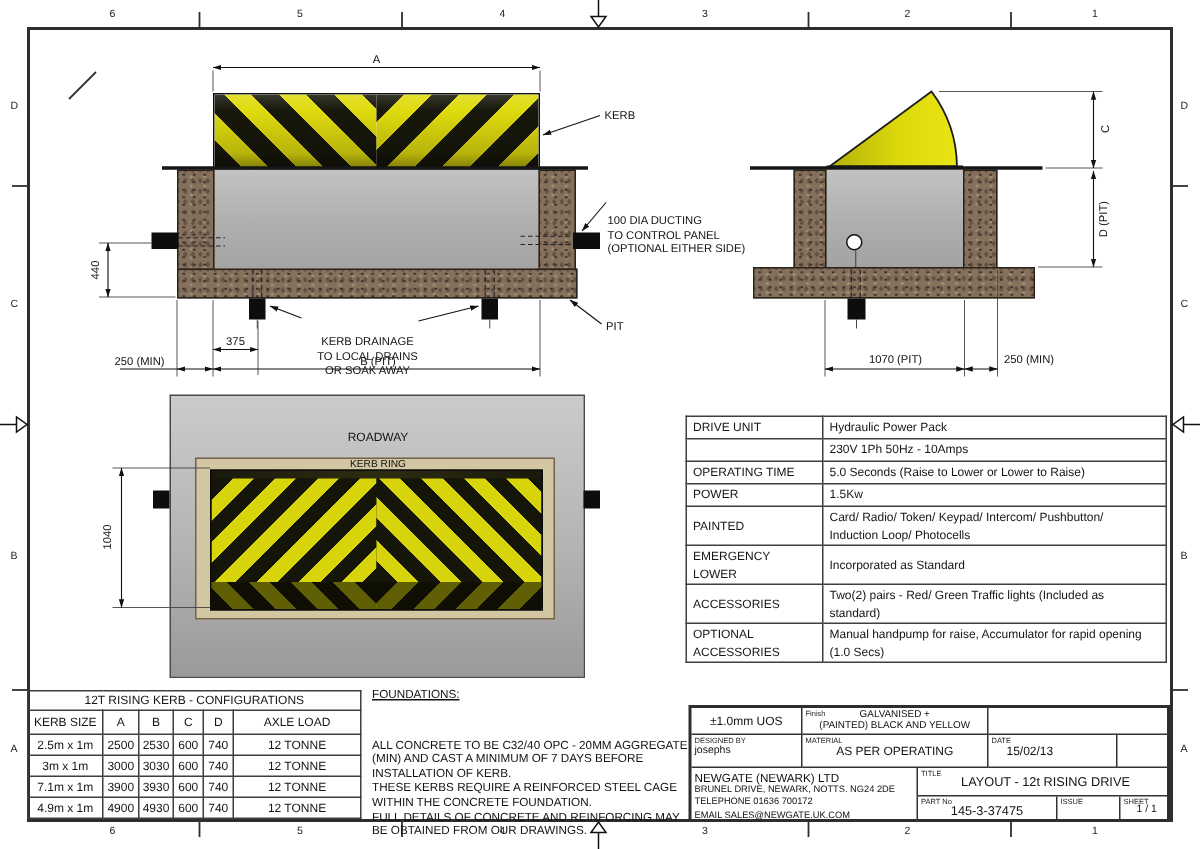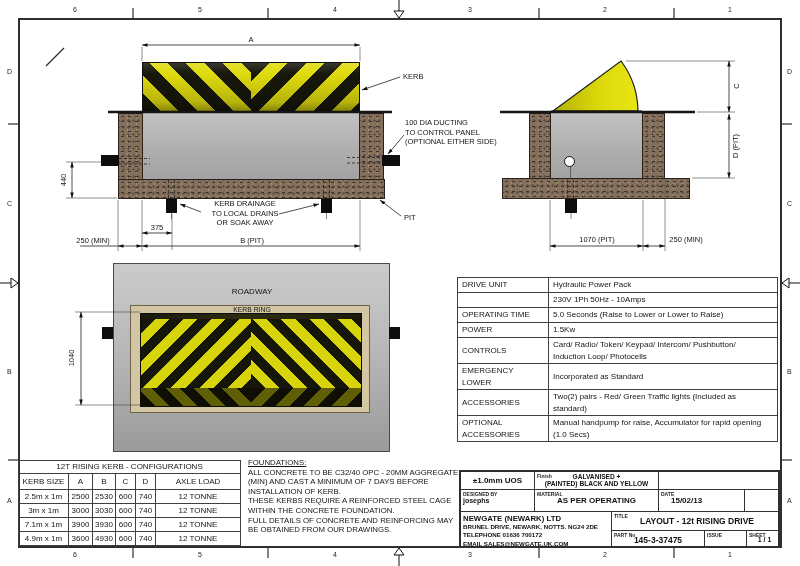--- a/index.html
+++ b/index.html
@@ -8,21 +8,21 @@
   .abs{position:absolute;}
   
   .frame{position:absolute;left:18px;top:18px;width:764px;height:530px;
          border:2px solid #2e2e2e;box-sizing:border-box;}
   .grid-num{position:absolute;font-size:7px;color:#222;transform:translateX(-50%);}
   .grid-letter{position:absolute;font-size:7px;color:#222;transform:translateY(-50%);}
   
   .lbl{position:absolute;font-size:7.5px;line-height:9.5px;color:#131313;white-space:nowrap;}
   .c{transform:translateX(-50%);text-align:center;}
   .rot{transform:translate(-50%,-50%) rotate(-90deg);transform-origin:center;}
-  .pre{white-space:pre-line;}
+  .pre{white-space:pre-line;margin-top:24px;}
   
   .concrete{background-color:#84705c;
     background-image:radial-gradient(#40342a 1px,transparent 1.2px),
                      radial-gradient(#5f5143 1px,transparent 1.2px),
                      radial-gradient(#a3906f 1px,transparent 1.2px);
     background-size:7px 5px,5px 7px,9px 6px;background-position:0 0,2px 3px,4px 1px;
     border:1px solid #2a2218;box-sizing:border-box;}
   .steelgray{background:linear-gradient(180deg,#c2c2c2,#adadad 60%,#a3a3a3);border:1px solid #555;box-sizing:border-box;}
   .blackpart{background:#0d0d0d;}
   .kerb-block{position:absolute;left:142px;top:62px;width:218px;height:51px;border:1px solid #101010;box-sizing:border-box;overflow:hidden;}
@@ -50,21 +50,21 @@
   .spec td{border:1px solid #3f3f3f;padding:1px 4px;line-height:11.5px;height:12px;vertical-align:middle;color:#151515;}
   .cfg{position:absolute;left:18px;top:460px;width:222px;table-layout:fixed;font-size:8px;text-align:center;}
   .cfg td{border:1px solid #3f3f3f;padding:0 1px;height:13px;line-height:12px;color:#151515;}
   .cfg .t td{height:11px;}
   .cfg .h td{height:15px;}
   
   .found{position:absolute;left:248px;top:458px;width:212px;font-size:7.8px;line-height:9.6px;color:#131313;}
   .found .hd{text-decoration:underline;}
   
   .tb{position:absolute;left:459px;top:470px;width:321px;height:78px;border:2px solid #2e2e2e;box-sizing:border-box;font-size:8px;}
-  .cell{position:absolute;box-sizing:border-box;border-right:1px solid #333;border-bottom:1px solid #333;overflow:hidden;font-weight:bold;}
+  .cell{position:absolute;box-sizing:border-box;border-right:1px solid #333;border-bottom:1px solid #333;overflow:hidden;}
   .er{border-right:none;} .eb{border-bottom:none;}
   .tiny{display:block;font-size:5px;line-height:6px;color:#222;padding:1px 0 0 2px;}
   .cv{text-align:center;}
   svg.ov{position:absolute;left:0;top:0;pointer-events:none;}
 </style>
 </head>
 <body>
 
 <div class="sheet">
 
@@ -273,21 +273,21 @@
           <td class="pre">5.0 Seconds (Raise to Lower or Lower to Raise)</td>
         </tr>
 
         <tr>
           <td class="pre">POWER</td>
           <td class="pre">1.5Kw</td>
         </tr>
 
 
         <tr>
-          <td class="pre">CONTROLS</td>
+          <td class="pre">PAINTED</td>
           <td class="pre">Card/ Radio/ Token/ Keypad/ Intercom/ Pushbutton/
 Induction Loop/ Photocells</td>
         </tr>
 
         <tr>
           <td class="pre">EMERGENCY LOWER</td>
           <td class="pre">Incorporated as Standard</td>
         </tr>
 
         <tr>
@@ -350,21 +350,21 @@
           <td>7.1m x 1m</td>
           <td>3900</td>
           <td>3930</td>
           <td>600</td>
           <td>740</td>
           <td>12 TONNE</td>
         </tr>
 
         <tr>
           <td>4.9m x 1m</td>
-          <td>3600</td>
+          <td>4900</td>
           <td>4930</td>
           <td>600</td>
           <td>740</td>
           <td>12 TONNE</td>
         </tr>
 
     </tbody>
   </table>
 
   <div class="found">

